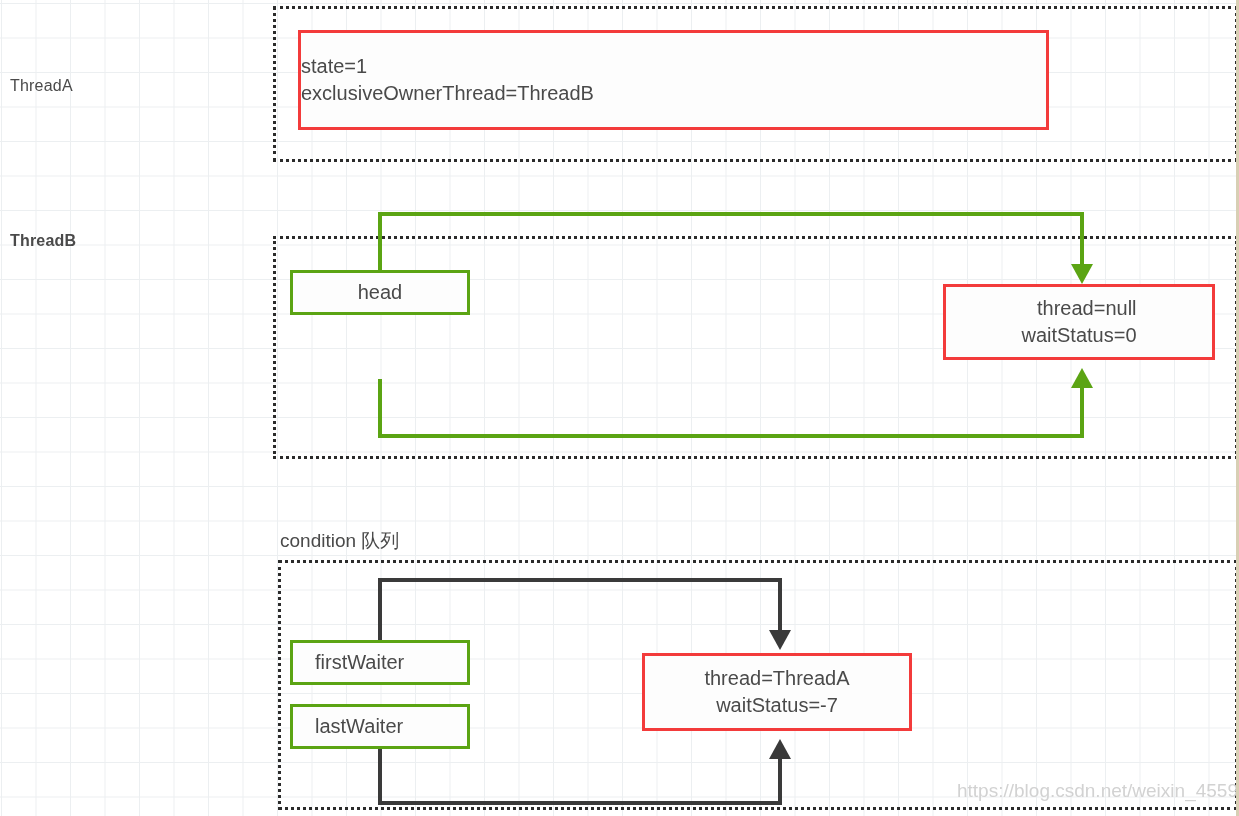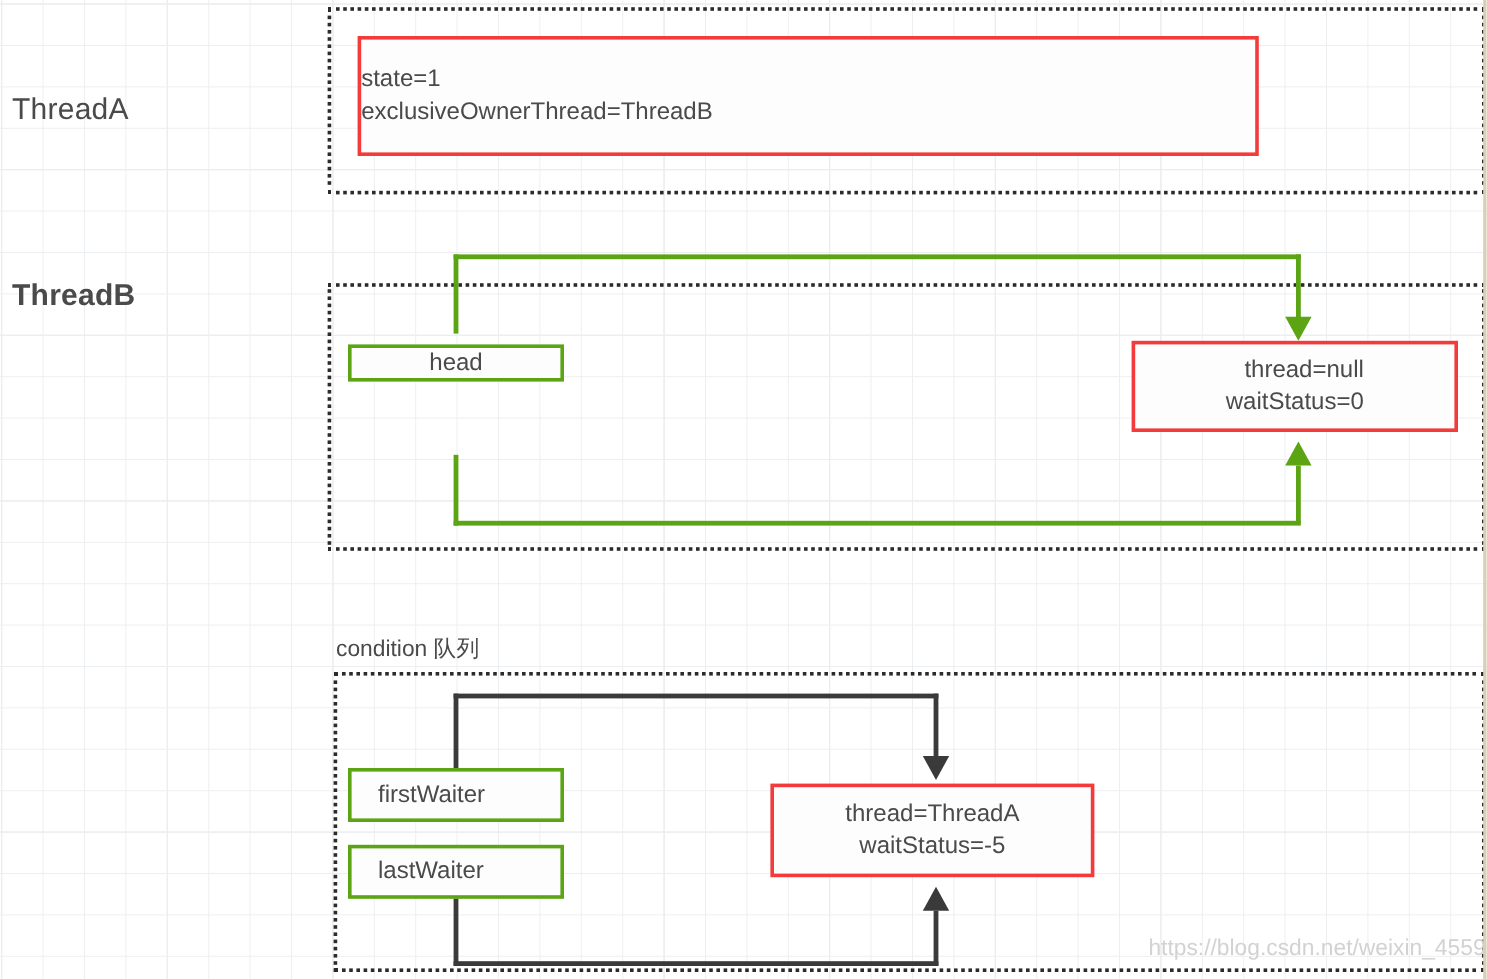--- a/index.html
+++ b/index.html
@@ -19,21 +19,21 @@
       linear-gradient(to right, #e2e6e9 1px, transparent 1px),
       linear-gradient(to bottom, #e2e6e9 1px, transparent 1px);
     background-size: 34.5px 34.5px, 34.5px 34.5px, 138px 138px, 138px 138px;
     background-position: 1px 3px, 1px 3px, 1px 3px, 1px 3px;
     font-family: "Liberation Sans", sans-serif;
   }
 
   .lane-label {
     position: absolute;
     color: #4a4a4a;
-    font-size: 25px;
+    font-size: 16px;
     white-space: nowrap;
     letter-spacing: 0.2px;
   }
 
   .dotted-region {
     position: absolute;
     border: 3px dotted #2b2b2b;
     box-sizing: border-box;
     background: transparent;
   }
@@ -143,21 +143,21 @@
 
   <div class="lane-label" style="left:10px; top:232px;font-weight:bold;">ThreadB</div>
 
   <div class="dotted-region" style="left:273px; top:236px; width:965px; height:223px;"></div>
 
   <div class="conn v-green" style="left:378px; top:212px; height:66px;"></div>
   <div class="conn h-green" style="left:378px; top:212px; width:706px;"></div>
   <div class="conn v-green" style="left:1080px; top:212px; height:62px;"></div>
   <div class="arrow down-green" style="left:1071px; top:264px;"></div>
 
-  <div class="node-box green center" style="left:290px; top:287px; width:180px; height:31px;">
+  <div class="node-box green center" style="left:290px; top:270px; width:180px; height:45px;">
     <span>head</span>
   </div>
 
 
   <div class="conn v-green" style="left:378px; top:379px; height:59px;"></div>
   <div class="conn h-green" style="left:378px; top:434px; width:706px;"></div>
   <div class="conn v-green" style="left:1080px; top:388px; height:48px;"></div>
   <div class="arrow up-green" style="left:1071px; top:368px;"></div>
 
   <div class="node-box red center" style="left:943px; top:284px; width:272px; height:76px;text-align:right;">
@@ -182,20 +182,20 @@
     <span>lastWaiter</span>
   </div>
 
   <div class="conn v-dark" style="left:378px; top:749px; height:56px;"></div>
   <div class="conn h-dark" style="left:378px; top:801px; width:404px;"></div>
   <div class="conn v-dark" style="left:778px; top:759px; height:46px;"></div>
   <div class="arrow up-dark" style="left:769px; top:739px;"></div>
 
   <div class="node-box red center" style="left:642px; top:653px; width:270px; height:78px;">
     <span class="multi">thread=ThreadA
-waitStatus=-5</span>
+waitStatus=-7</span>
   </div>
 
   <div class="watermark" style="left:957px; top:780px;">https://blog.csdn.net/weixin_45596022</div>
 
   <div class="right-rule" style="left:1236px;"></div>
 
 </div>
 
 </body></html>

